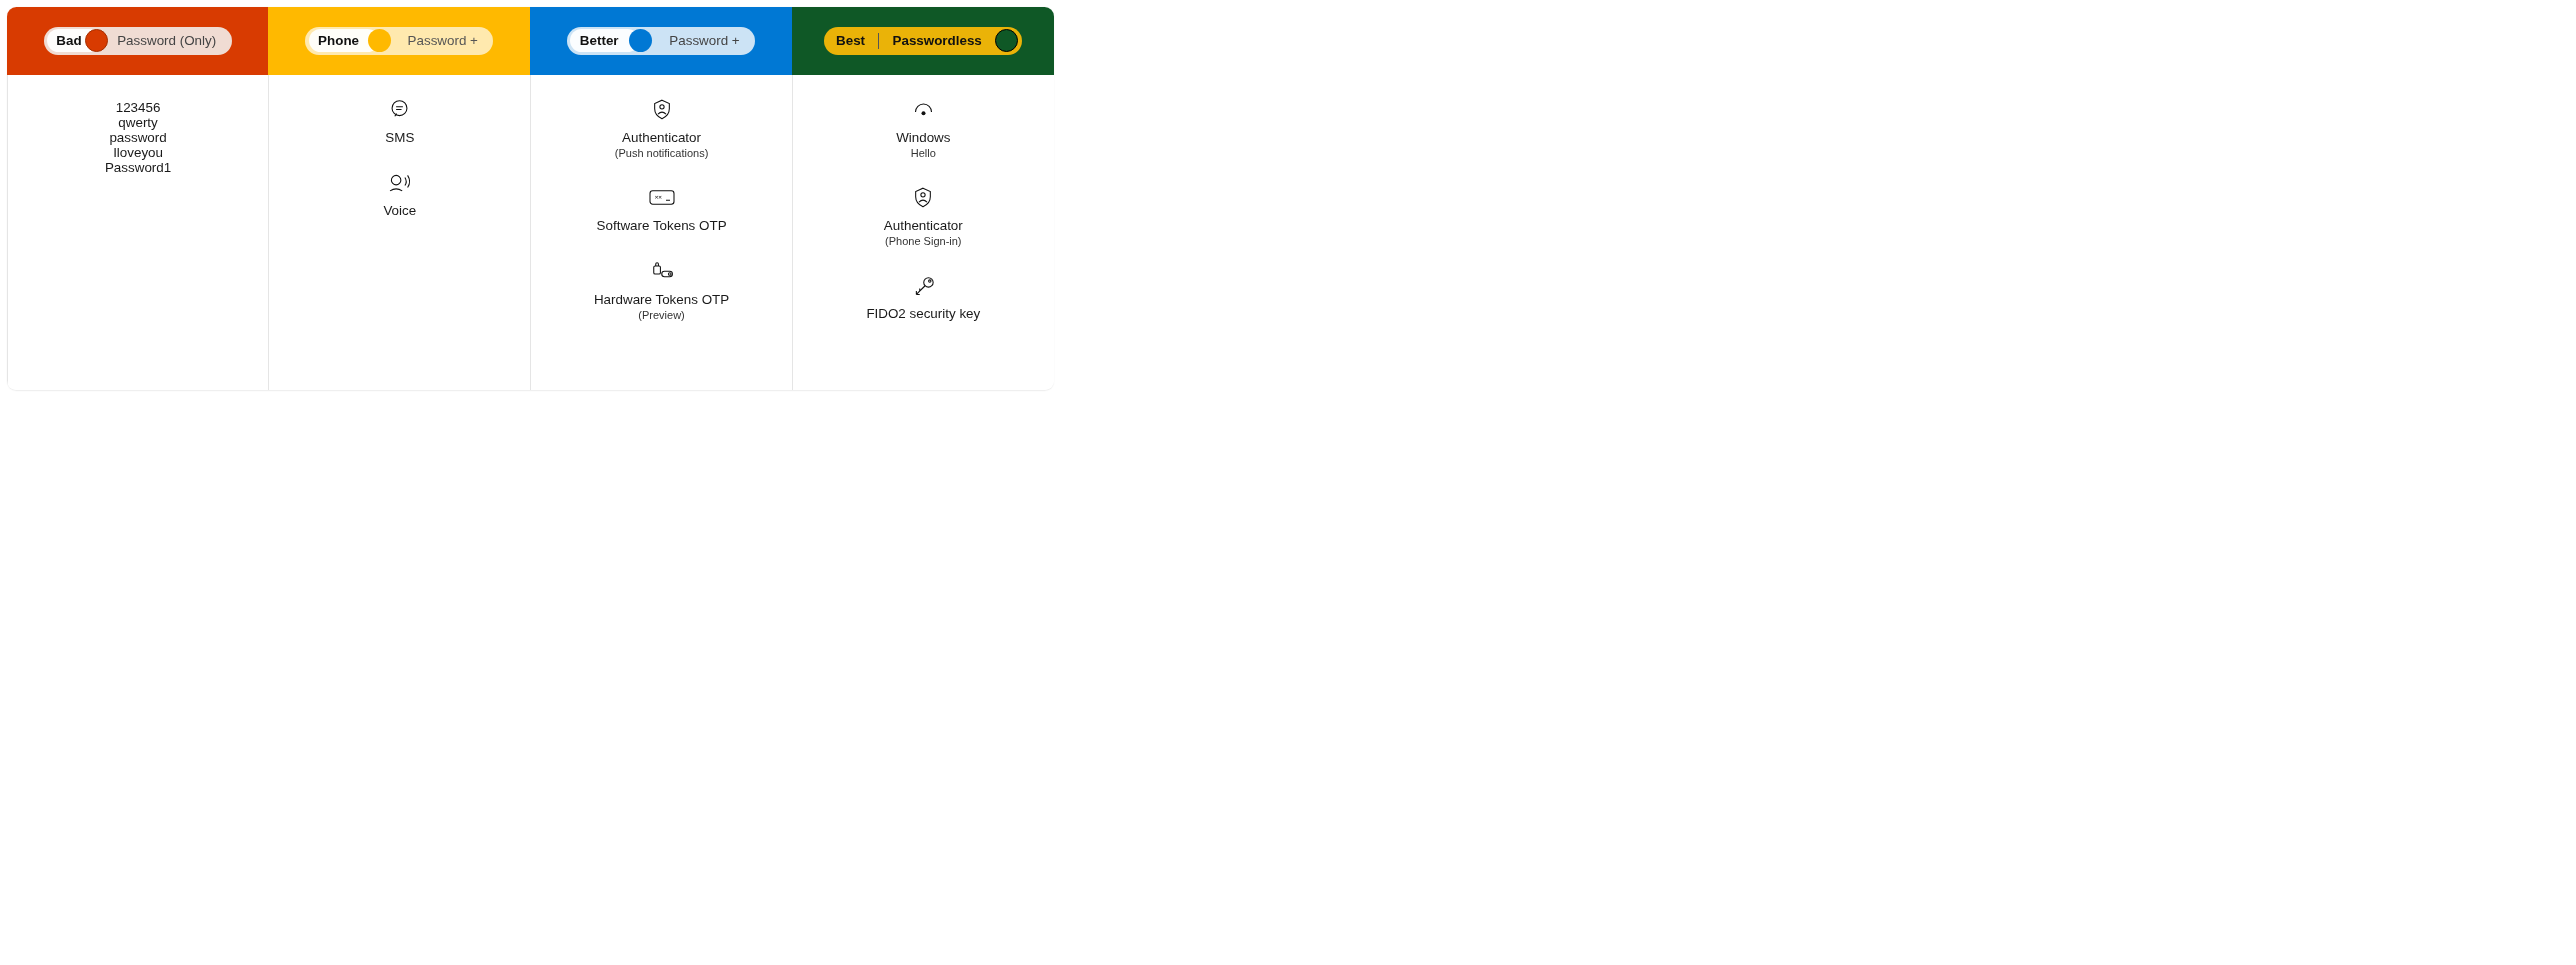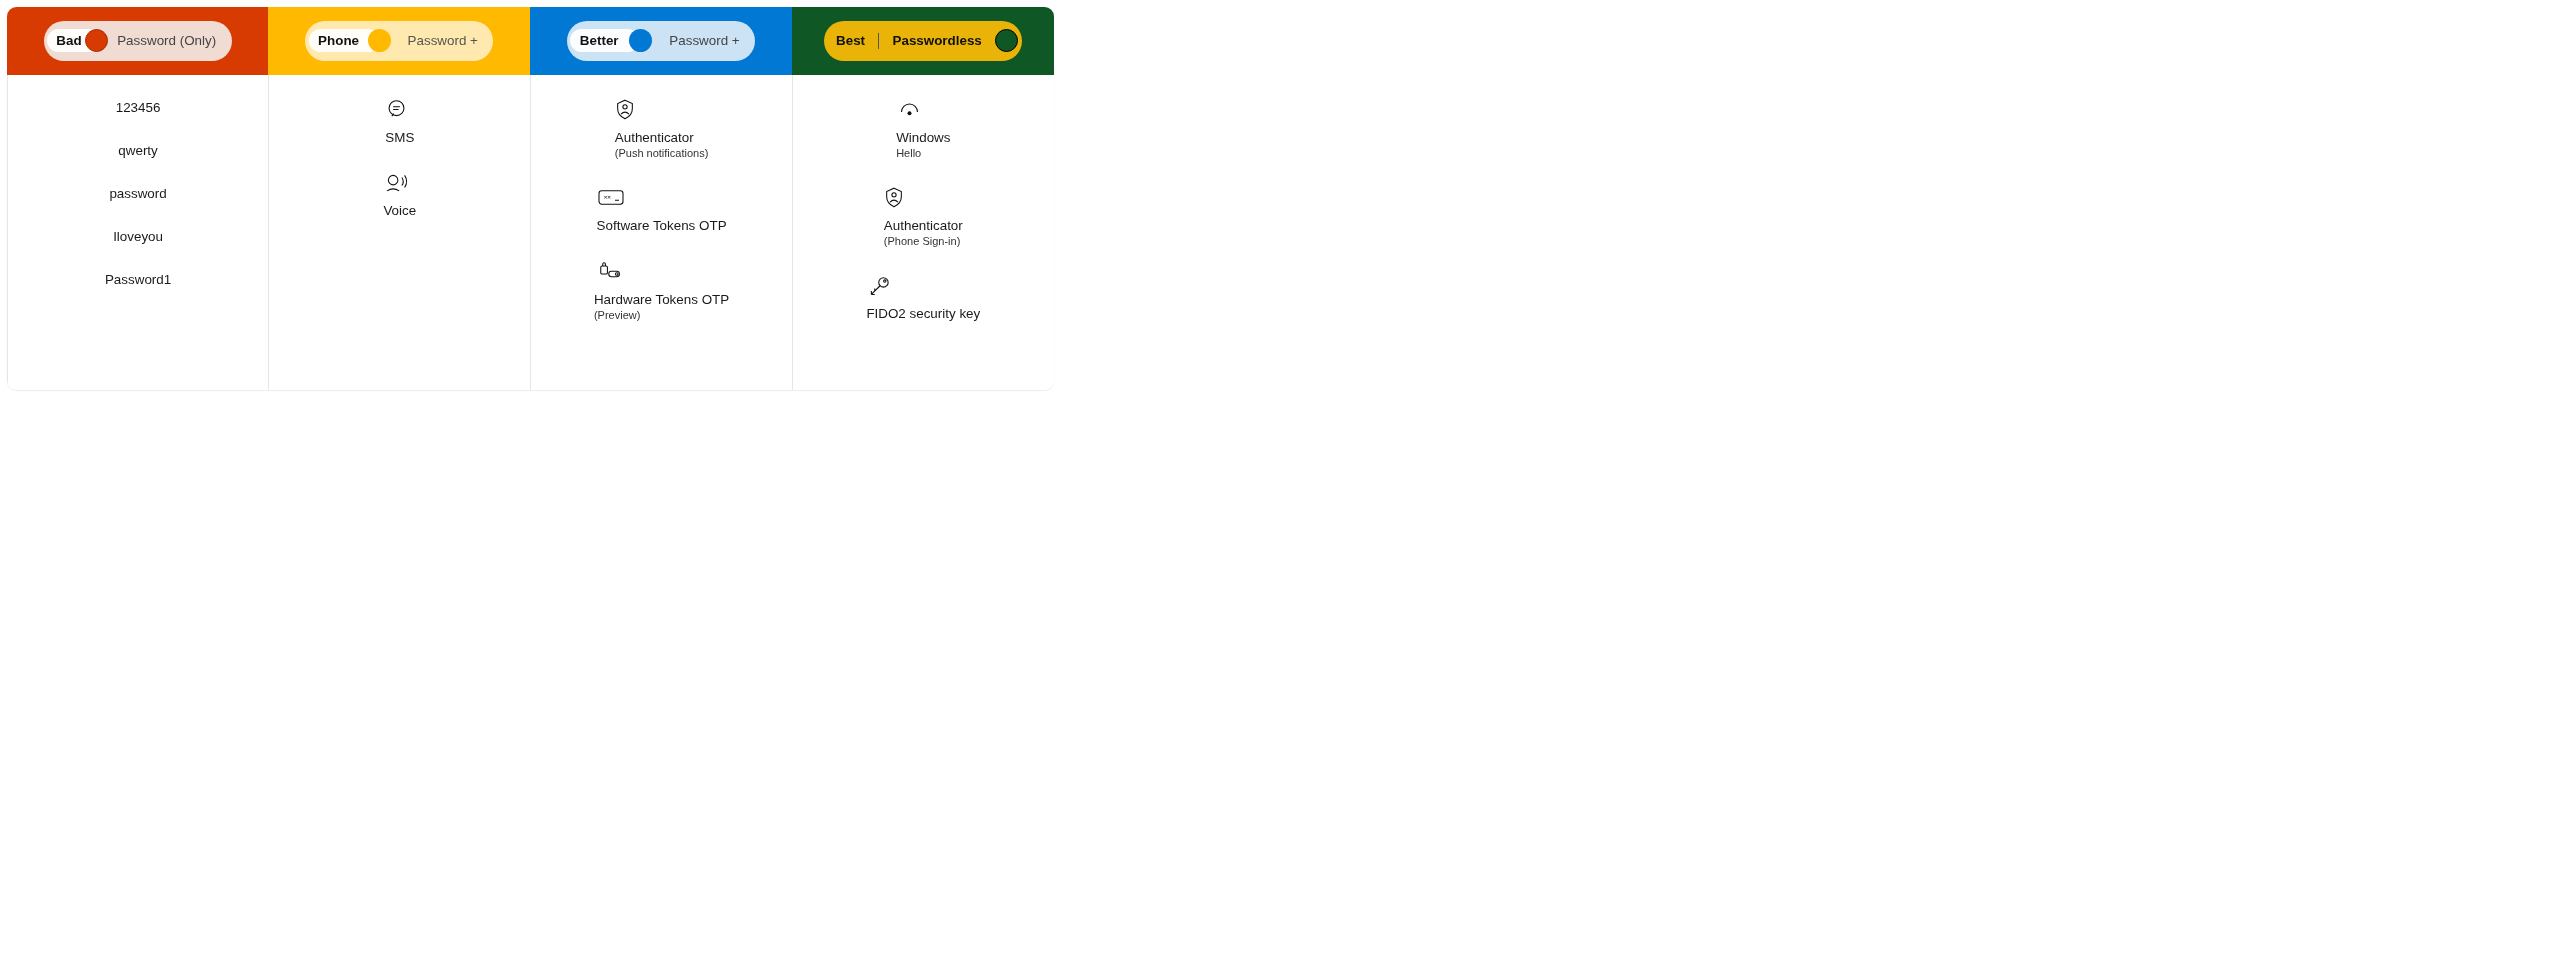--- a/index.html
+++ b/index.html
@@ -18,21 +18,21 @@
   }
   .col-header {
     height: 68px;
     display: flex;
     align-items: center;
     justify-content: center;
   }
   .pill {
     display: flex;
     align-items: center;
-    height: 40px;
+    height: 28px;
     border-radius: 670px;
     padding: 0 3.4px;
     min-width: 188px;
     justify-content: space-between;
   }
   .pill-label-box {
     background: rgba(255,255,255,0.92);
     border-radius: 670px;
     padding: 4px 20px 4px 9.4px;
     font-weight: 700;
@@ -101,31 +101,30 @@
     padding: 21.5px 8px 19px;
     display: flex;
     flex-direction: column;
     align-items: center;
   }
   .col-body:first-child { border-left:none; }
 
   .bad-list {
     display:flex;
     flex-direction:column;
-    gap: 28px;
     align-items:center;
     padding-top:4px;
     font-size: 13.4px;
     color:#1a1a1a;
   }
 
   .item {
     display:flex;
     flex-direction:column;
-    align-items:flex-start;
+    align-items:center;
     text-align:center;
     margin-bottom: 24px;
   }
   .item:last-child { margin-bottom: 0; }
   .item .icon-wrap {
     height: 27px;
     display:flex;
     align-items:center;
     justify-content:center;
     margin-bottom: 5.4px;

